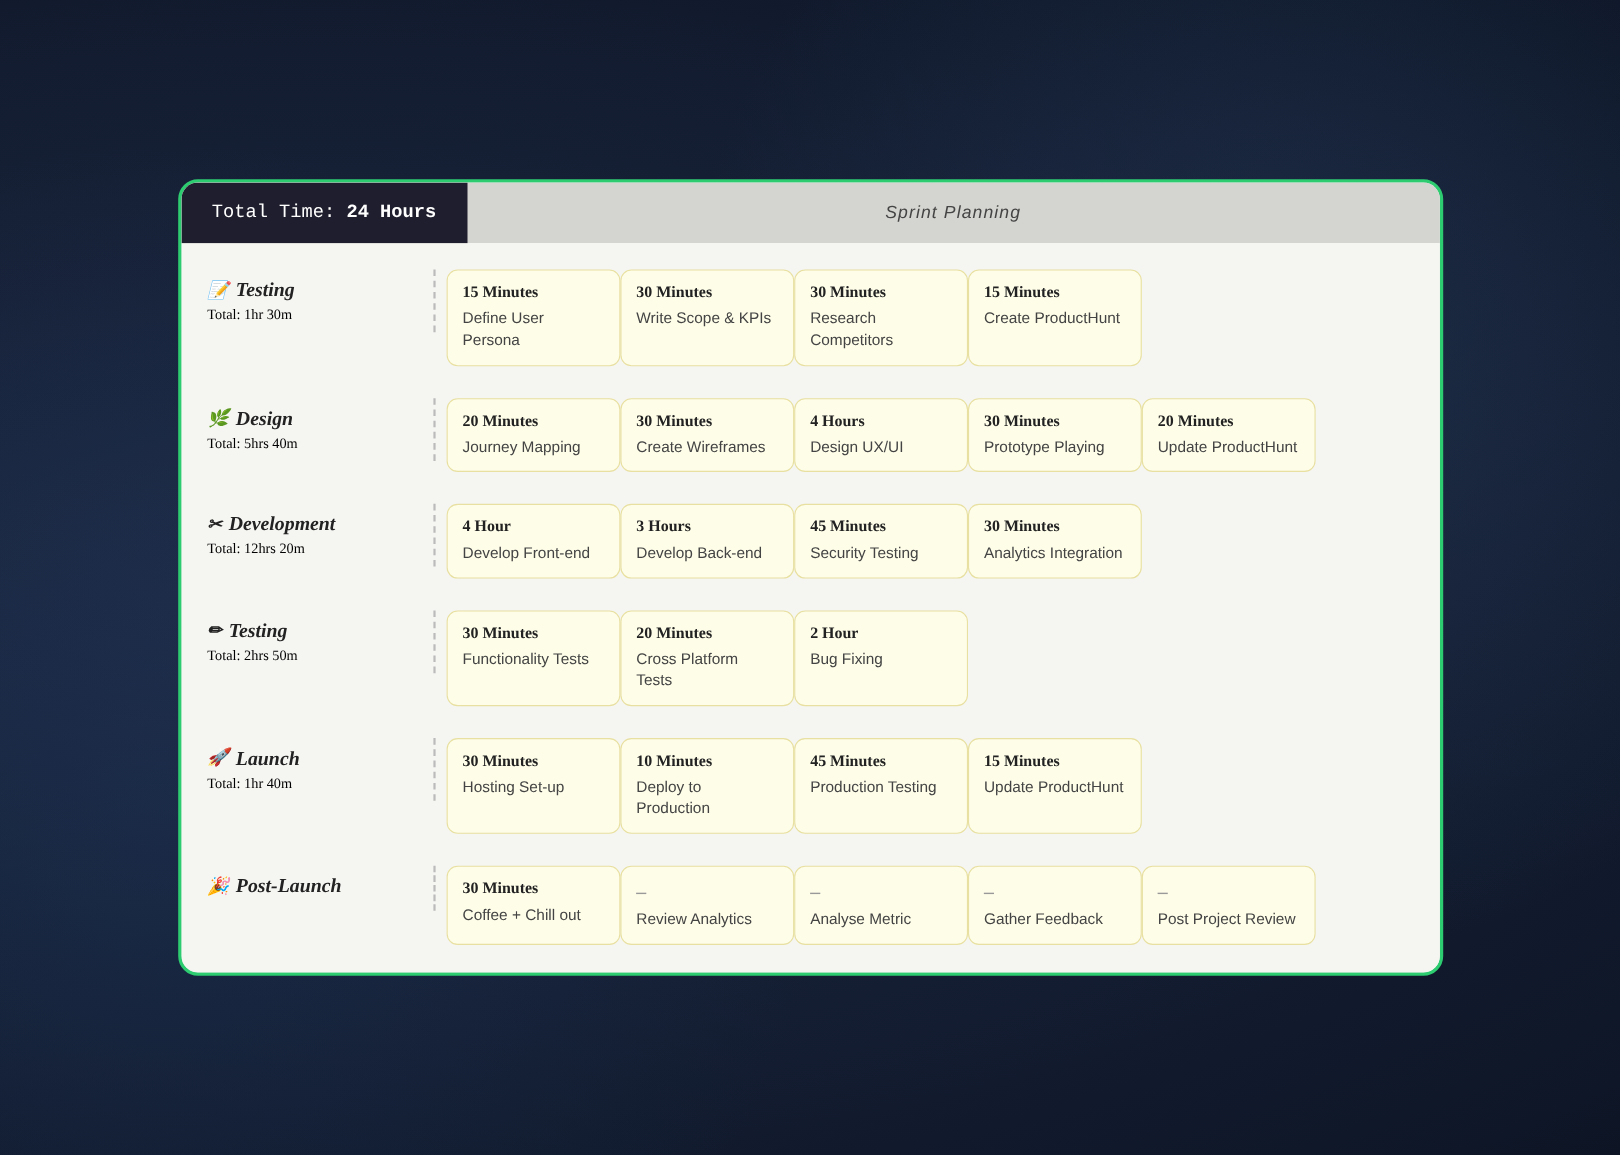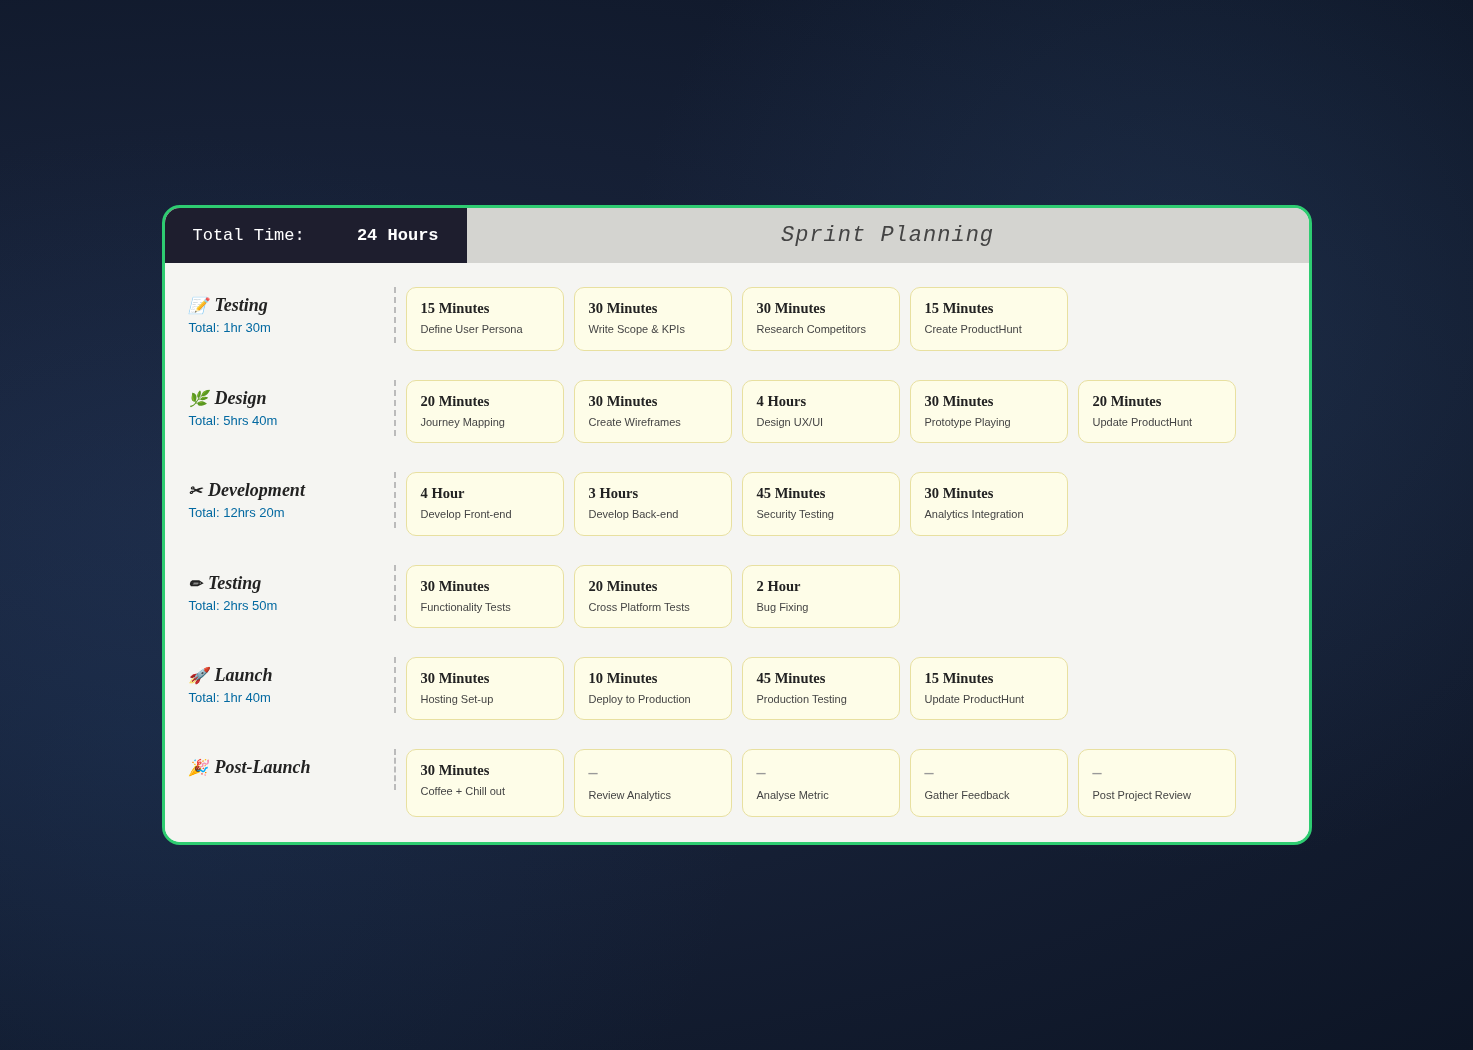--- a/index.html
+++ b/index.html
@@ -52,31 +52,30 @@
       font-size: 17px;
       font-weight: normal;
       white-space: nowrap;
       display: flex;
       align-items: center;
       min-width: 230px;
     }
 
     .header-left strong {
       font-weight: 700;
-      margin-left: 42px;
     }
 
     .header-title {
       flex: 1;
       display: flex;
       align-items: center;
       justify-content: center;
-      font-family: Liberation Mono, monospace;
+      font-family: Liberation Sans, sans-serif;
       font-style: italic;
-      font-size: 22px;
+      font-size: 16px;
       color: #444;
       letter-spacing: 1px;
     }
 
     
     .table-body {
       background: #f5f5f2;
       padding: 10px 0;
     }
 
@@ -105,29 +104,28 @@
       align-items: center;
       gap: 6px;
       margin-bottom: 4px;
     }
 
     .row-label .category-name .icon {
       font-size: 16px;
     }
 
     .row-label .total {
-      font-family: Liberation Sans, sans-serif;
+      font-family: Liberation Serif, serif;
       font-size: 13px;
-      color: #0369a1;
+      color: #000000;
     }
 
     .cards-area {
       display: flex;
       flex-wrap: nowrap;
-      gap: 10px;
       flex: 1;
     }
 
     .task-card {
       background: #fefde8;
       border: 1.5px solid #e8e0a0;
       border-radius: 10px;
       padding: 12px 14px;
       min-width: 158px;
       max-width: 158px;
@@ -137,21 +135,21 @@
     .task-card .time {
       font-family: 'Georgia', serif;
       font-weight: bold;
       font-size: 14.5px;
       color: #222;
       margin-bottom: 5px;
     }
 
     .task-card .desc {
       font-family: 'Arial', sans-serif;
-      font-size: 11px;
+      font-size: 14px;
       color: #444;
       line-height: 1.4;
     }
 
     .task-card.empty-card {
       background: #fefde8;
       border-color: #e8e0a0;
     }
 
     .task-card.empty-card .time {

